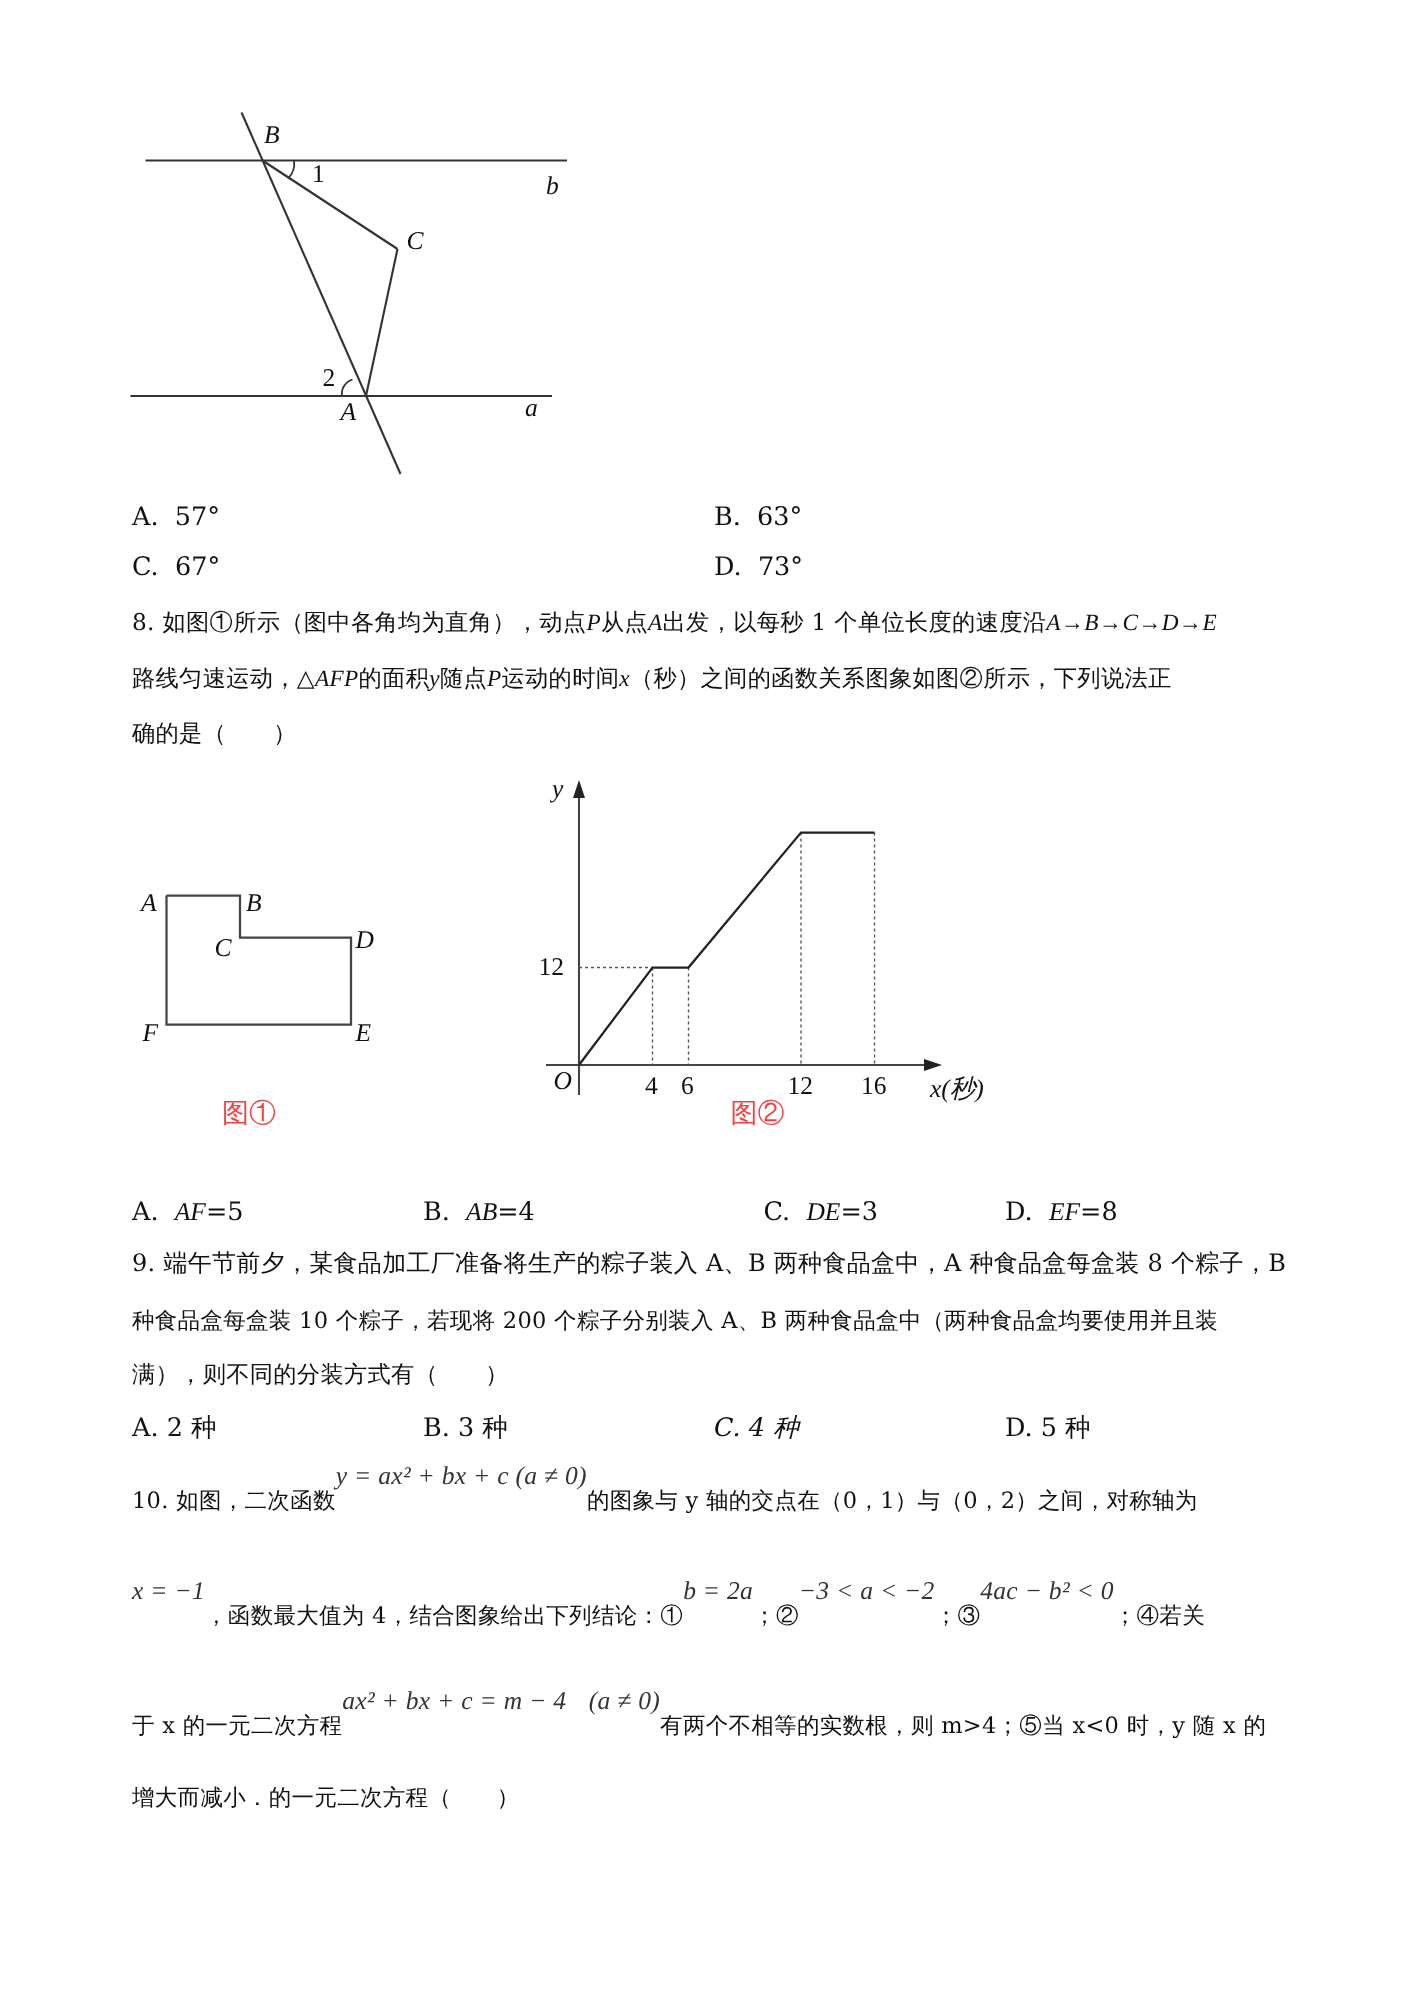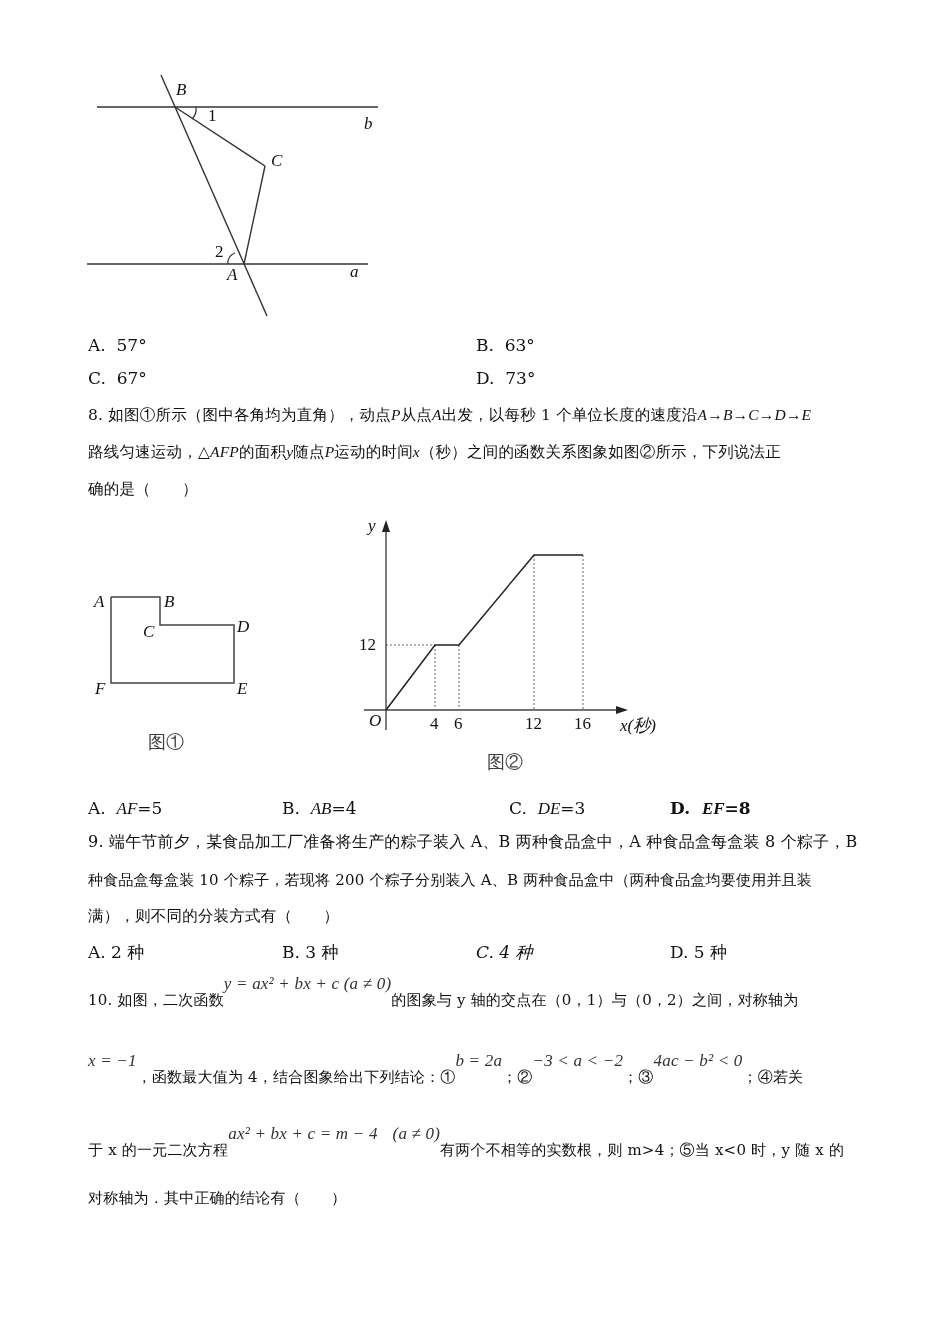--- a/index.html
+++ b/index.html
@@ -5,21 +5,21 @@
   html, body { margin: 0; padding: 0; background: #ffffff; }
   body { width: 950px; height: 1344px; position: relative; overflow: hidden;
          font-family: "DejaVu Serif", "Liberation Serif", serif; color: #111; }
   .line { position: absolute; left: 88px; font-size: 15.5px; white-space: nowrap; line-height: 20px; letter-spacing: 0.2px; text-align: center; }
   .opt { position: absolute; font-size: 17px; white-space: nowrap; line-height: 20px; }
   .it { font-style: italic; font-family: "Liberation Serif", serif; }
   .math { font-family: "Liberation Serif", serif; font-style: italic; color: #333; font-size: 17px; }
   .mathsup { position: relative; top: -16px; margin-top: 40px; }
   .lbl { position: absolute; font-family: "Liberation Serif", serif; font-style: italic; font-size: 17px; }
   .lbln { position: absolute; font-family: "Liberation Serif", serif; font-size: 17px; }
-  .cap { position: absolute; font-size: 18px; color: #404040; }
+  .cap { position: absolute; font-size: 18px; color: #ef4444; }
   svg { position: absolute; left: 0; top: 0; }
 </style>
 </head>
 <body>
 
 <div>
   <svg width="950" height="330">
     <line x1="97" y1="107" x2="378" y2="107" stroke="#333" stroke-width="1.4"></line>
     <line x1="87" y1="264" x2="368" y2="264" stroke="#333" stroke-width="1.4"></line>
     <line x1="161" y1="75" x2="267" y2="316" stroke="#333" stroke-width="1.4"></line>
@@ -92,34 +92,34 @@
     <polyline points="386,710 435,645 459,645 534,555 583,555" fill="none" stroke="#222" stroke-width="1.5"></polyline>
   </svg>
   <span class="lbl" style="left:368px;top:516px;">y</span>
   <span class="lbln" style="left:359px;top:635px;">12</span>
   <span class="lbl" style="left:369px;top:711px;">O</span>
   <span class="lbln" style="left:430px;top:714px;">4</span>
   <span class="lbln" style="left:454px;top:714px;">6</span>
   <span class="lbln" style="left:525px;top:714px;">12</span>
   <span class="lbln" style="left:574px;top:714px;">16</span>
   <span class="lbl" style="left:620px;top:714px;">x(秒)</span>
-  <span class="cap" style="left:487px;top:730px;margin-top:20px;">图②</span>
+  <span class="cap" style="left:487px;top:730px;">图②</span>
 </div>
 
 <div>
   <div class="opt" style="left:88px;top:798px;">
     <span>A.</span>&nbsp;&nbsp;<span class="it">AF</span><span>=5</span>
   </div>
   <div class="opt" style="left:282px;top:798px;">
     <span>B.</span>&nbsp;&nbsp;<span class="it">AB</span><span>=4</span>
   </div>
   <div class="opt" style="left:476px;top:798px;margin-left:33px;">
     <span>C.</span>&nbsp;&nbsp;<span class="it">DE</span><span>=3</span>
   </div>
-  <div class="opt" style="left:670px;top:798px;font-weight:bold;">
+  <div class="opt" style="left:670px;top:798px;">
     <span>D.</span>&nbsp;&nbsp;<span class="it">EF</span><span>=8</span>
   </div>
 </div>
 
 <div>
   <div class="line" style="top:832px;font-size:16px;">
     <span>9.</span>&nbsp;<span>端午节前夕，某食品加工厂准备将生产的粽子装入 A、B 两种食品盒中，A 种食品盒每盒装 8 个粽子，B</span>
   </div>
   <div class="line" style="top:870px;font-size:15px;">种食品盒每盒装 10 个粽子，若现将 200 个粽子分别装入 A、B 两种食品盒中（两种食品盒均要使用并且装</div>
   <div class="line" style="top:906px;">满），则不同的分装方式有（　　）</div>
@@ -142,14 +142,14 @@
 <div>
   <div class="line" style="top:990px;font-size:15px;">
     <span>10.</span>&nbsp;<span>如图，二次函数</span><span class="math mathsup">y = ax² + bx + c (a ≠ 0)</span><span>的图象与 y 轴的交点在（0，1）与（0，2）之间，对称轴为</span>
   </div>
   <div class="line" style="top:1067px;font-size:15px;">
     <span class="math mathsup">x = −1</span><span>，函数最大值为 4，结合图象给出下列结论：①</span><span class="math mathsup">b = 2a</span><span>；②</span><span class="math mathsup">−3 &lt; a &lt; −2</span><span>；③</span><span class="math mathsup">4ac − b² &lt; 0</span><span>；④若关</span>
   </div>
   <div class="line" style="top:1140px;font-size:15px;">
     <span>于 x 的一元二次方程</span><span class="math mathsup">ax² + bx + c = m − 4</span>&nbsp;&nbsp;&nbsp;<span class="math mathsup">(a ≠ 0)</span><span>有两个不相等的实数根，则 m&gt;4；⑤当 x&lt;0 时，y 随 x 的</span>
   </div>
-  <div class="line" style="top:1188px;font-size:15px;">对称轴为．其中正确的结论有（　　）</div>
+  <div class="line" style="top:1188px;font-size:15px;">增大而减小．的一元二次方程（　　）</div>
 </div>
 
 </body></html>

